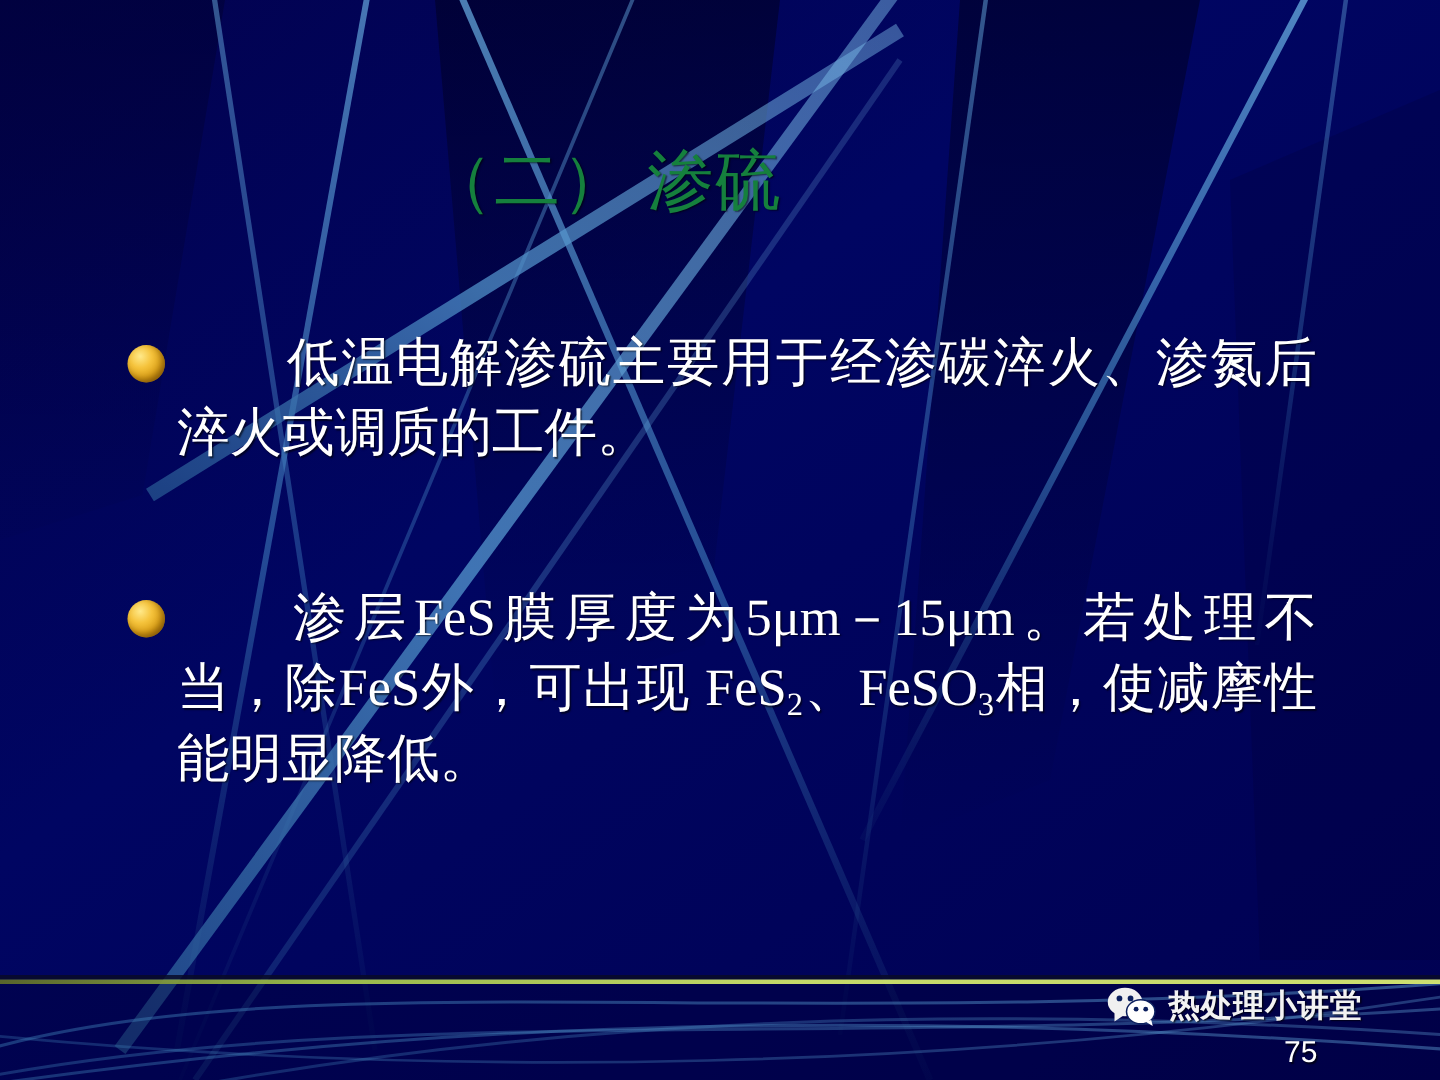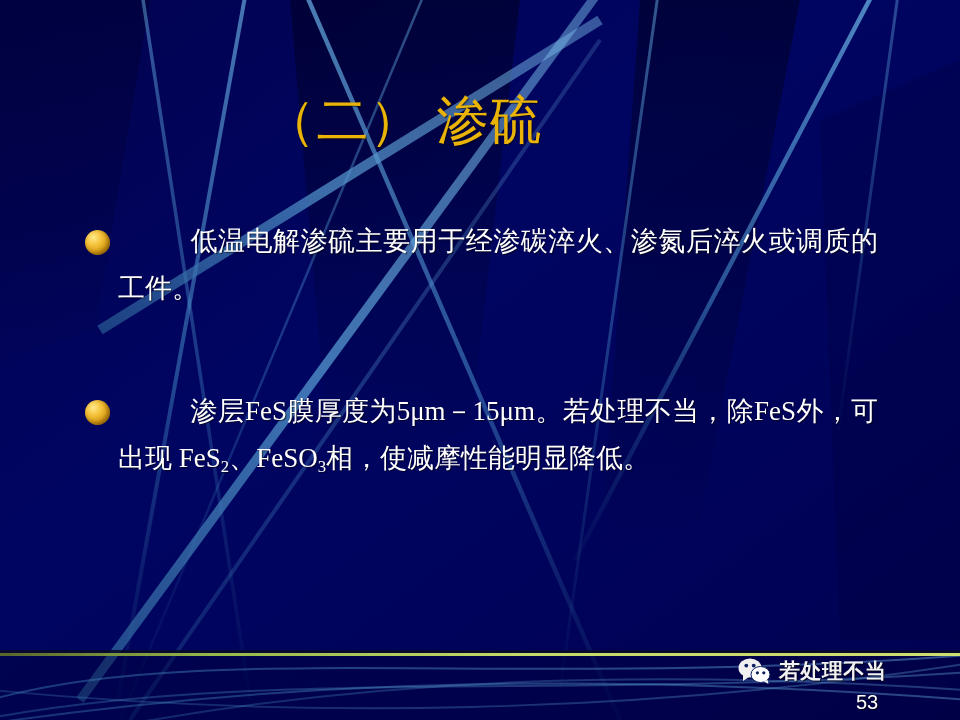--- a/index.html
+++ b/index.html
@@ -22,35 +22,35 @@
     width: 960px;
     height: 720px;
     pointer-events: none;
   }
   .title {
     position: absolute;
     left: 0;
     top: 90px;
     width: 806px;
     text-align: center;
-    font-size: 52px;
+    font-size: 44px;
     line-height: 62px;
     letter-spacing: 1px;
-    color: #eab308;
+    color: #15803d;
     font-family: "Liberation Serif", "DejaVu Serif", serif;
     text-shadow: 1px 1px 1px rgba(0,0,0,0.55);
     white-space: nowrap;
   }
 
   .body-block {
     position: absolute;
     left: 118px;
     width: 760px;
     color: #ffffff;
-    font-size: 27px;
+    font-size: 35px;
     line-height: 47px;
     font-family: "Liberation Serif", "DejaVu Serif", serif;
     text-shadow: 1px 1px 1px rgba(0,0,0,0.6);
     text-align: justify;
     text-justify: inter-character;
   }
   #para1 { top: 218px; }
   #para2 { top: 388px; }
 
   .indent { display: inline-block; width: 72px; }
@@ -216,18 +216,18 @@
     <svg class="wechat-icon" width="34" height="26" viewBox="0 0 34 26" aria-hidden="true">
       <ellipse cx="12" cy="10" rx="11.5" ry="9.5" fill="#f0f0f0"></ellipse>
       <polygon points="5,17 5,23 11,19" fill="#f0f0f0"></polygon>
       <circle cx="8.3" cy="7.6" r="1.9" fill="#0b1f5e"></circle>
       <circle cx="15.7" cy="7.6" r="1.9" fill="#0b1f5e"></circle>
       <ellipse cx="22.5" cy="16.5" rx="9.5" ry="8" fill="#ffffff" stroke="#0b1f5e" stroke-width="1"></ellipse>
       <polygon points="29.5,22 30.5,26 25.5,23" fill="#ffffff"></polygon>
       <circle cx="19.4" cy="14.8" r="1.6" fill="#0b1f5e"></circle>
       <circle cx="25.8" cy="14.8" r="1.6" fill="#0b1f5e"></circle>
     </svg>
-    <span class="brand-name">若处理不当</span>
+    <span class="brand-name">热处理小讲堂</span>
   </div>
 
-  <div class="page-num">53</div>
+  <div class="page-num">75</div>
 
 </div>
 
 </body></html>

